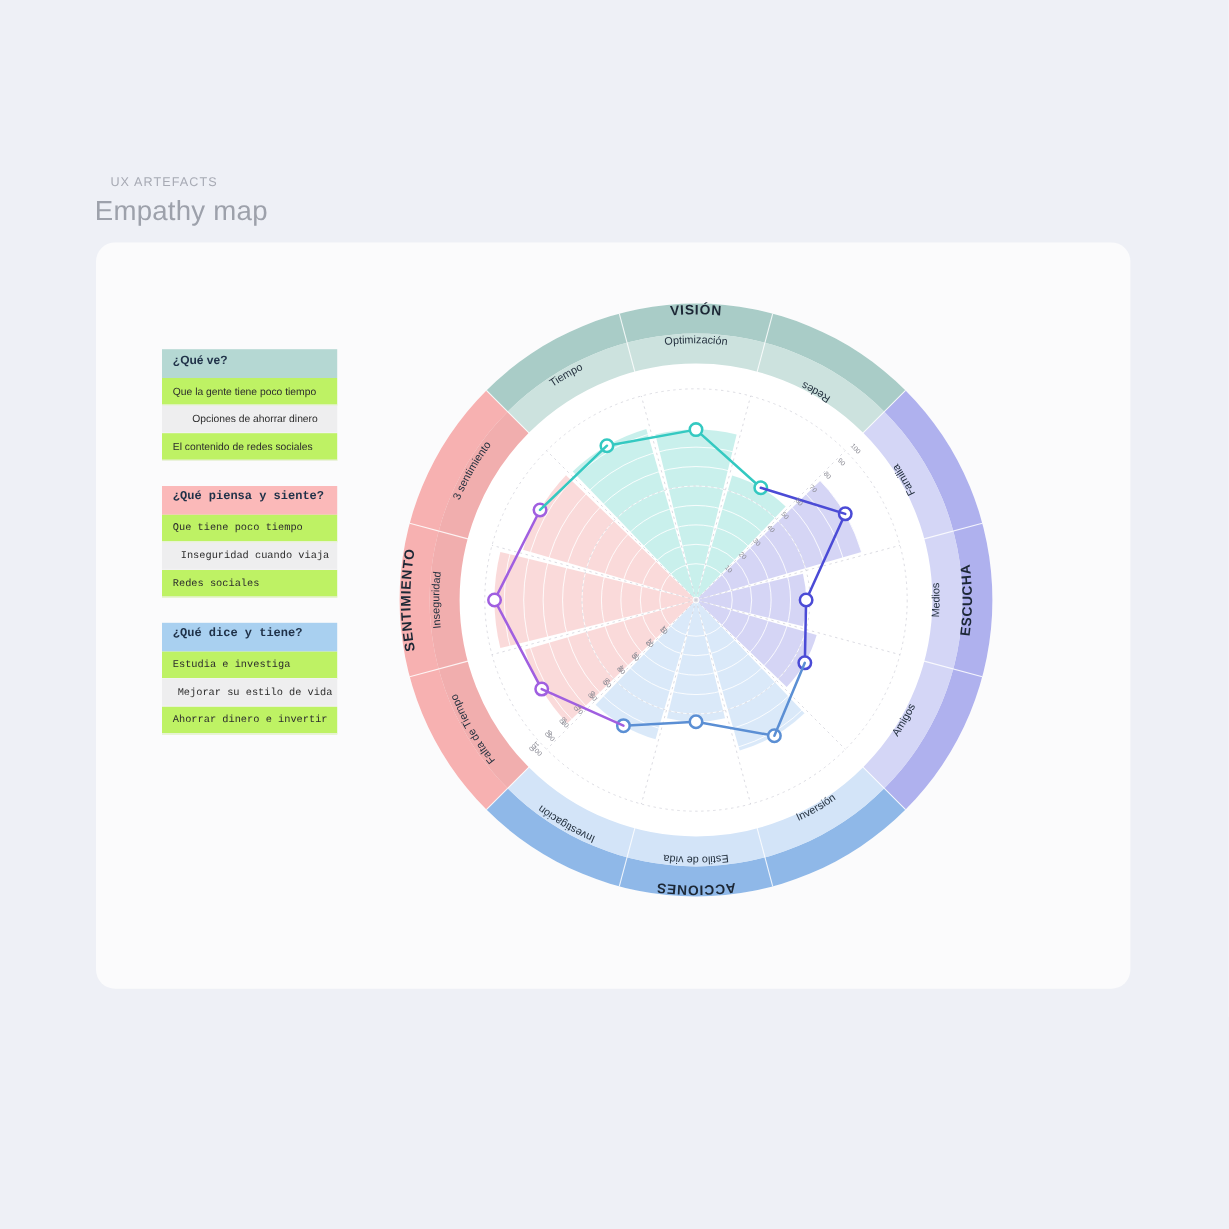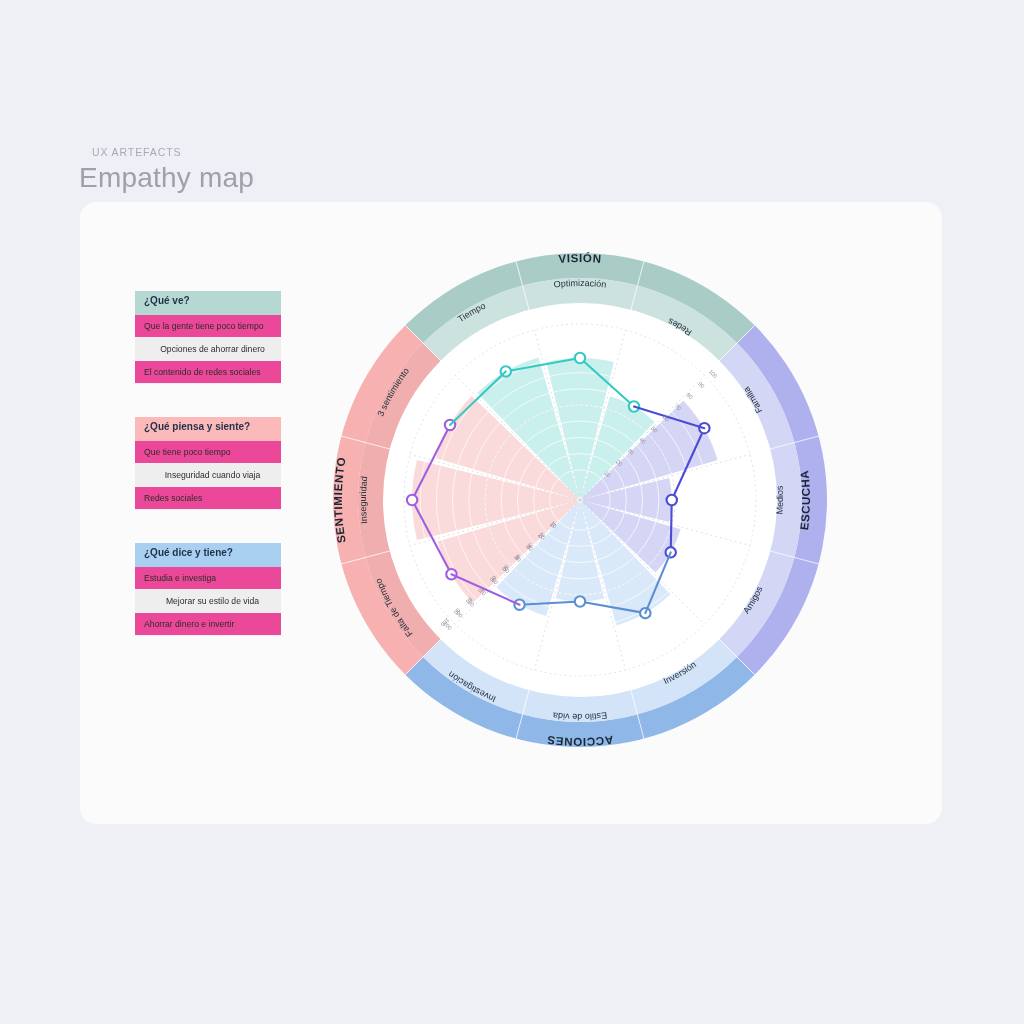--- a/index.html
+++ b/index.html
@@ -12,45 +12,45 @@
   #stage{position:relative;width:1024px;height:1024px;}
 
   
   .eyebrow{
     position:absolute;left:80px;top:146px;
     font-size:10.5px;letter-spacing:.9px;color:#a7aab4;
     font-weight:400;text-transform:uppercase;margin-left:12px;
   }
   .page-title{
     position:absolute;left:79px;top:162px;
-    font-size:28px;color:#9da1ab;font-weight:400;letter-spacing:.2px;
+    font-size:23px;color:#9da1ab;font-weight:400;letter-spacing:.2px;
   }
 
   
   .panel{
     position:absolute;left:80px;top:202px;
     width:862px;height:622px;
     background:#fbfbfc;border-radius:16px;
   }
 
   
   .cards{position:absolute;left:135px;top:291px;width:146px;}
   .card{margin-bottom:0;}
-  .card + .card{margin-top:33px;}
+  .card + .card{margin-top:21px;font-family:Liberation Mono, monospace;}
   .card-head{
     height:24px;line-height:20px;
     padding-left:9px;
     font-size:10px;font-weight:bold;color:#1f3148;
     box-sizing:border-box;
   }
   .card-row{
     height:23px;line-height:23px;
     padding-left:9px;
     font-size:8.6px;color:#2c2c2c;
-    background:#ec4899;
+    background:#bef264;
     box-sizing:border-box;
     border-bottom:1px solid #f2f2f2;
   }
   .card-row.alt{background:#eeeeef;text-align:center;}
 
   
   #wheel{position:absolute;left:330px;top:250px;}
   .group-label{
     font-size:11.5px;font-weight:bold;fill:#1c2735;letter-spacing:.6px;
     font-family:"Liberation Sans", sans-serif;

